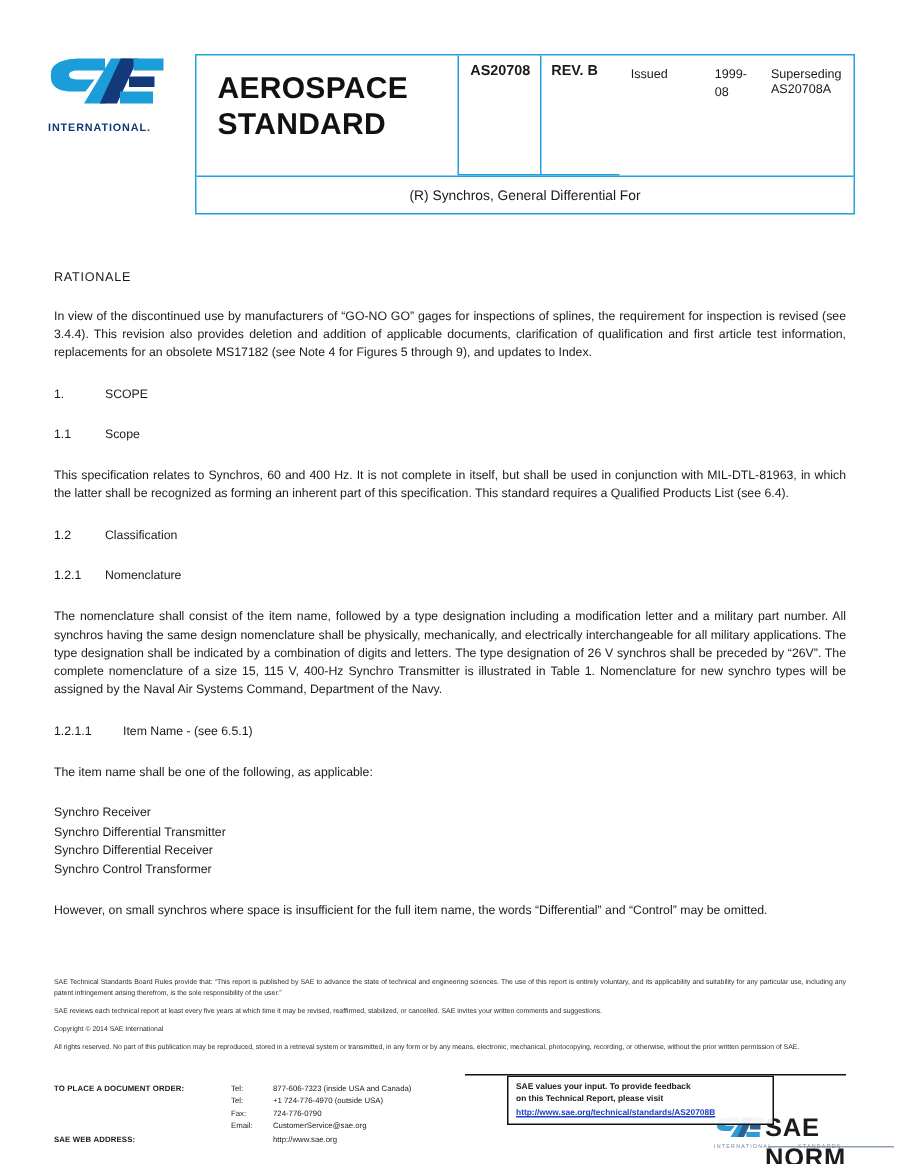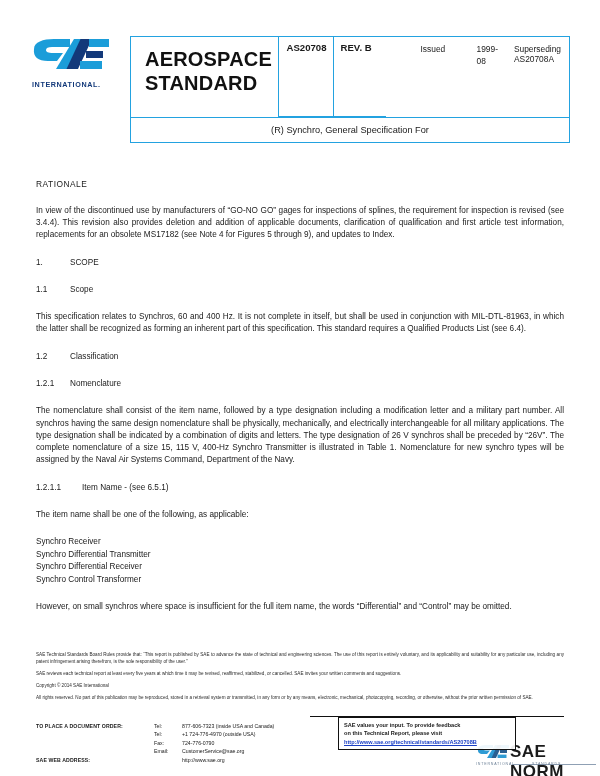--- a/index.html
+++ b/index.html
@@ -95,21 +95,20 @@
     flex: 0 0 52px;
     padding: 5px 4px 4px 7px;
     font-size: 9.6px;
     font-weight: bold;
     box-sizing: border-box;
   }
   .meta-dates {
     padding: 6px 8px 3px 8px;
     font-size: 8.4px;
     line-height: 1.45;
-    margin-left: 27px;
   }
   .dline {
     display: flex;
   }
   .dlabel { flex: 0 0 56px; }
   .dval { }
   .meta-sup {
     padding: 7px 8px 6px 8px;
     font-size: 8.4px;
   }
@@ -307,21 +306,21 @@
           </div>
           <div class="meta-dates">
             <div class="dline">
               <span class="dlabel">Issued</span>
               <span class="dval">1999-08</span>
             </div>
           </div>
           <div class="meta-sup">Superseding AS20708A</div>
         </div>
       </div>
-      <div class="hb-row2">(R) Synchro, General Specification For</div>
+      <div class="hb-row2">(R) Synchros, General Differential For</div>
     </div>
   </div>
 
   <div class="content">
 
     <div class="rationale-head">RATIONALE</div>
 
     <p class="para">In view of the discontinued use by manufacturers of “GO-NO GO” gages for inspections of splines, the requirement for inspection is revised (see 3.4.4).  This revision also provides deletion and addition of applicable documents, clarification of qualification and first article test information, replacements for an obsolete MS17182 (see Note 4 for Figures 5 through 9), and updates to Index.</p>
 
     <div class="heading">

